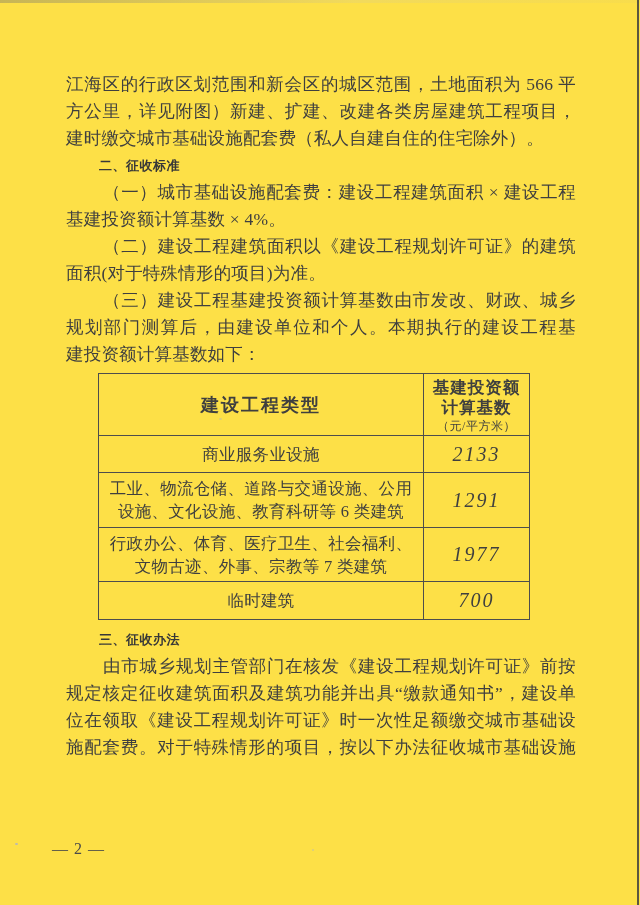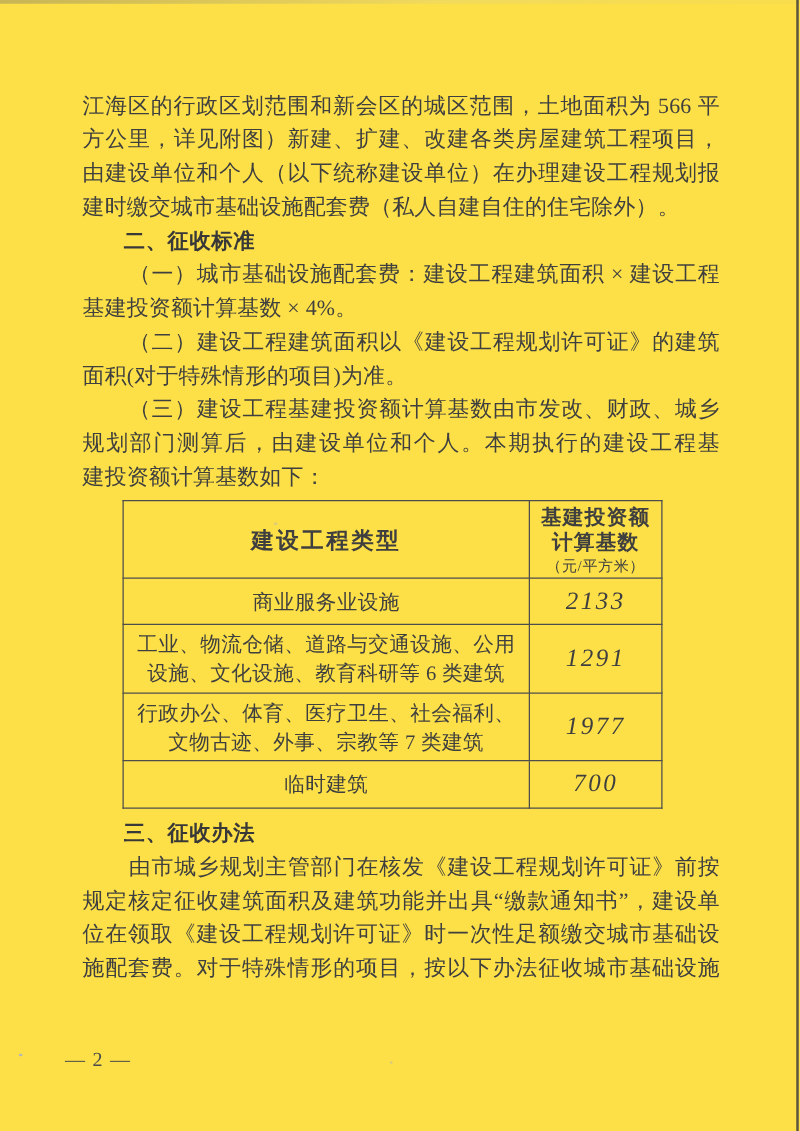--- a/index.html
+++ b/index.html
@@ -44,21 +44,21 @@
   .j {
     text-align: justify;
     text-align-last: justify;
     text-justify: inter-character;
   }
   .ind { text-indent: 37px; }
   .hd {
     margin: 0; padding: 0;
     font-family: Liberation Sans, sans-serif;
     font-weight: bold;
-    font-size: 17px;
+    font-size: 13px;
     line-height: 27px;
     height: 27px;
     text-indent: 33px;
     color: #383838;
     letter-spacing: 0.5px;
   }
 
   table.fee-table {
     border-collapse: collapse;
     margin: 5px 0 0 32px;
@@ -79,21 +79,21 @@
   tr.r-row2  { height: 40px; }
   tr.r-row3  { height: 55px; padding-left: 32px; }
   tr.r-row4  { height: 54px; }
   tr.r-row5  { height: 38px; }
   .th-type {
     font-family: "Liberation Sans", "DejaVu Sans", sans-serif;
     font-weight: bold; font-size: 18px; letter-spacing: 2px;
   }
   .th-value-main {
     display: block;
-    font-family: Liberation Mono, monospace;
+    font-family: Liberation Serif, serif;
     font-weight: bold; font-size: 16.5px; line-height: 20px;
     white-space: pre-line; letter-spacing: 1px;
     margin-top: 2px;
   }
   .th-value-unit {
     display: block;
     font-size: 12px; line-height: 15px;
     letter-spacing: 0.5px;
     margin-top: 1px;
   }
@@ -121,21 +121,20 @@
   <div class="edge-top"></div>
   <div class="edge-right"></div>
   <div class="speck s1"></div>
   <div class="speck s2"></div>
   <div class="speck s3"></div>
 
   <div class="content">
 
     <p class="ln j">江海区的行政区划范围和新会区的城区范围，土地面积为 566 平</p>
     <p class="ln j">方公里，详见附图）新建、扩建、改建各类房屋建筑工程项目，</p>
-    <p class="ln j">由建设单位和个人（以下统称建设单位）在办理建设工程规划报</p>
     <p class="ln">建时缴交城市基础设施配套费（私人自建自住的住宅除外）。</p>
 
     <h2 class="hd">二、征收标准</h2>
 
     <p class="ln j ind">（一）城市基础设施配套费：建设工程建筑面积 × 建设工程</p>
     <p class="ln">基建投资额计算基数 × 4%。</p>
 
     <p class="ln j ind">（二）建设工程建筑面积以《建设工程规划许可证》的建筑</p>
     <p class="ln">面积(对于特殊情形的项目)为准。</p>
 

